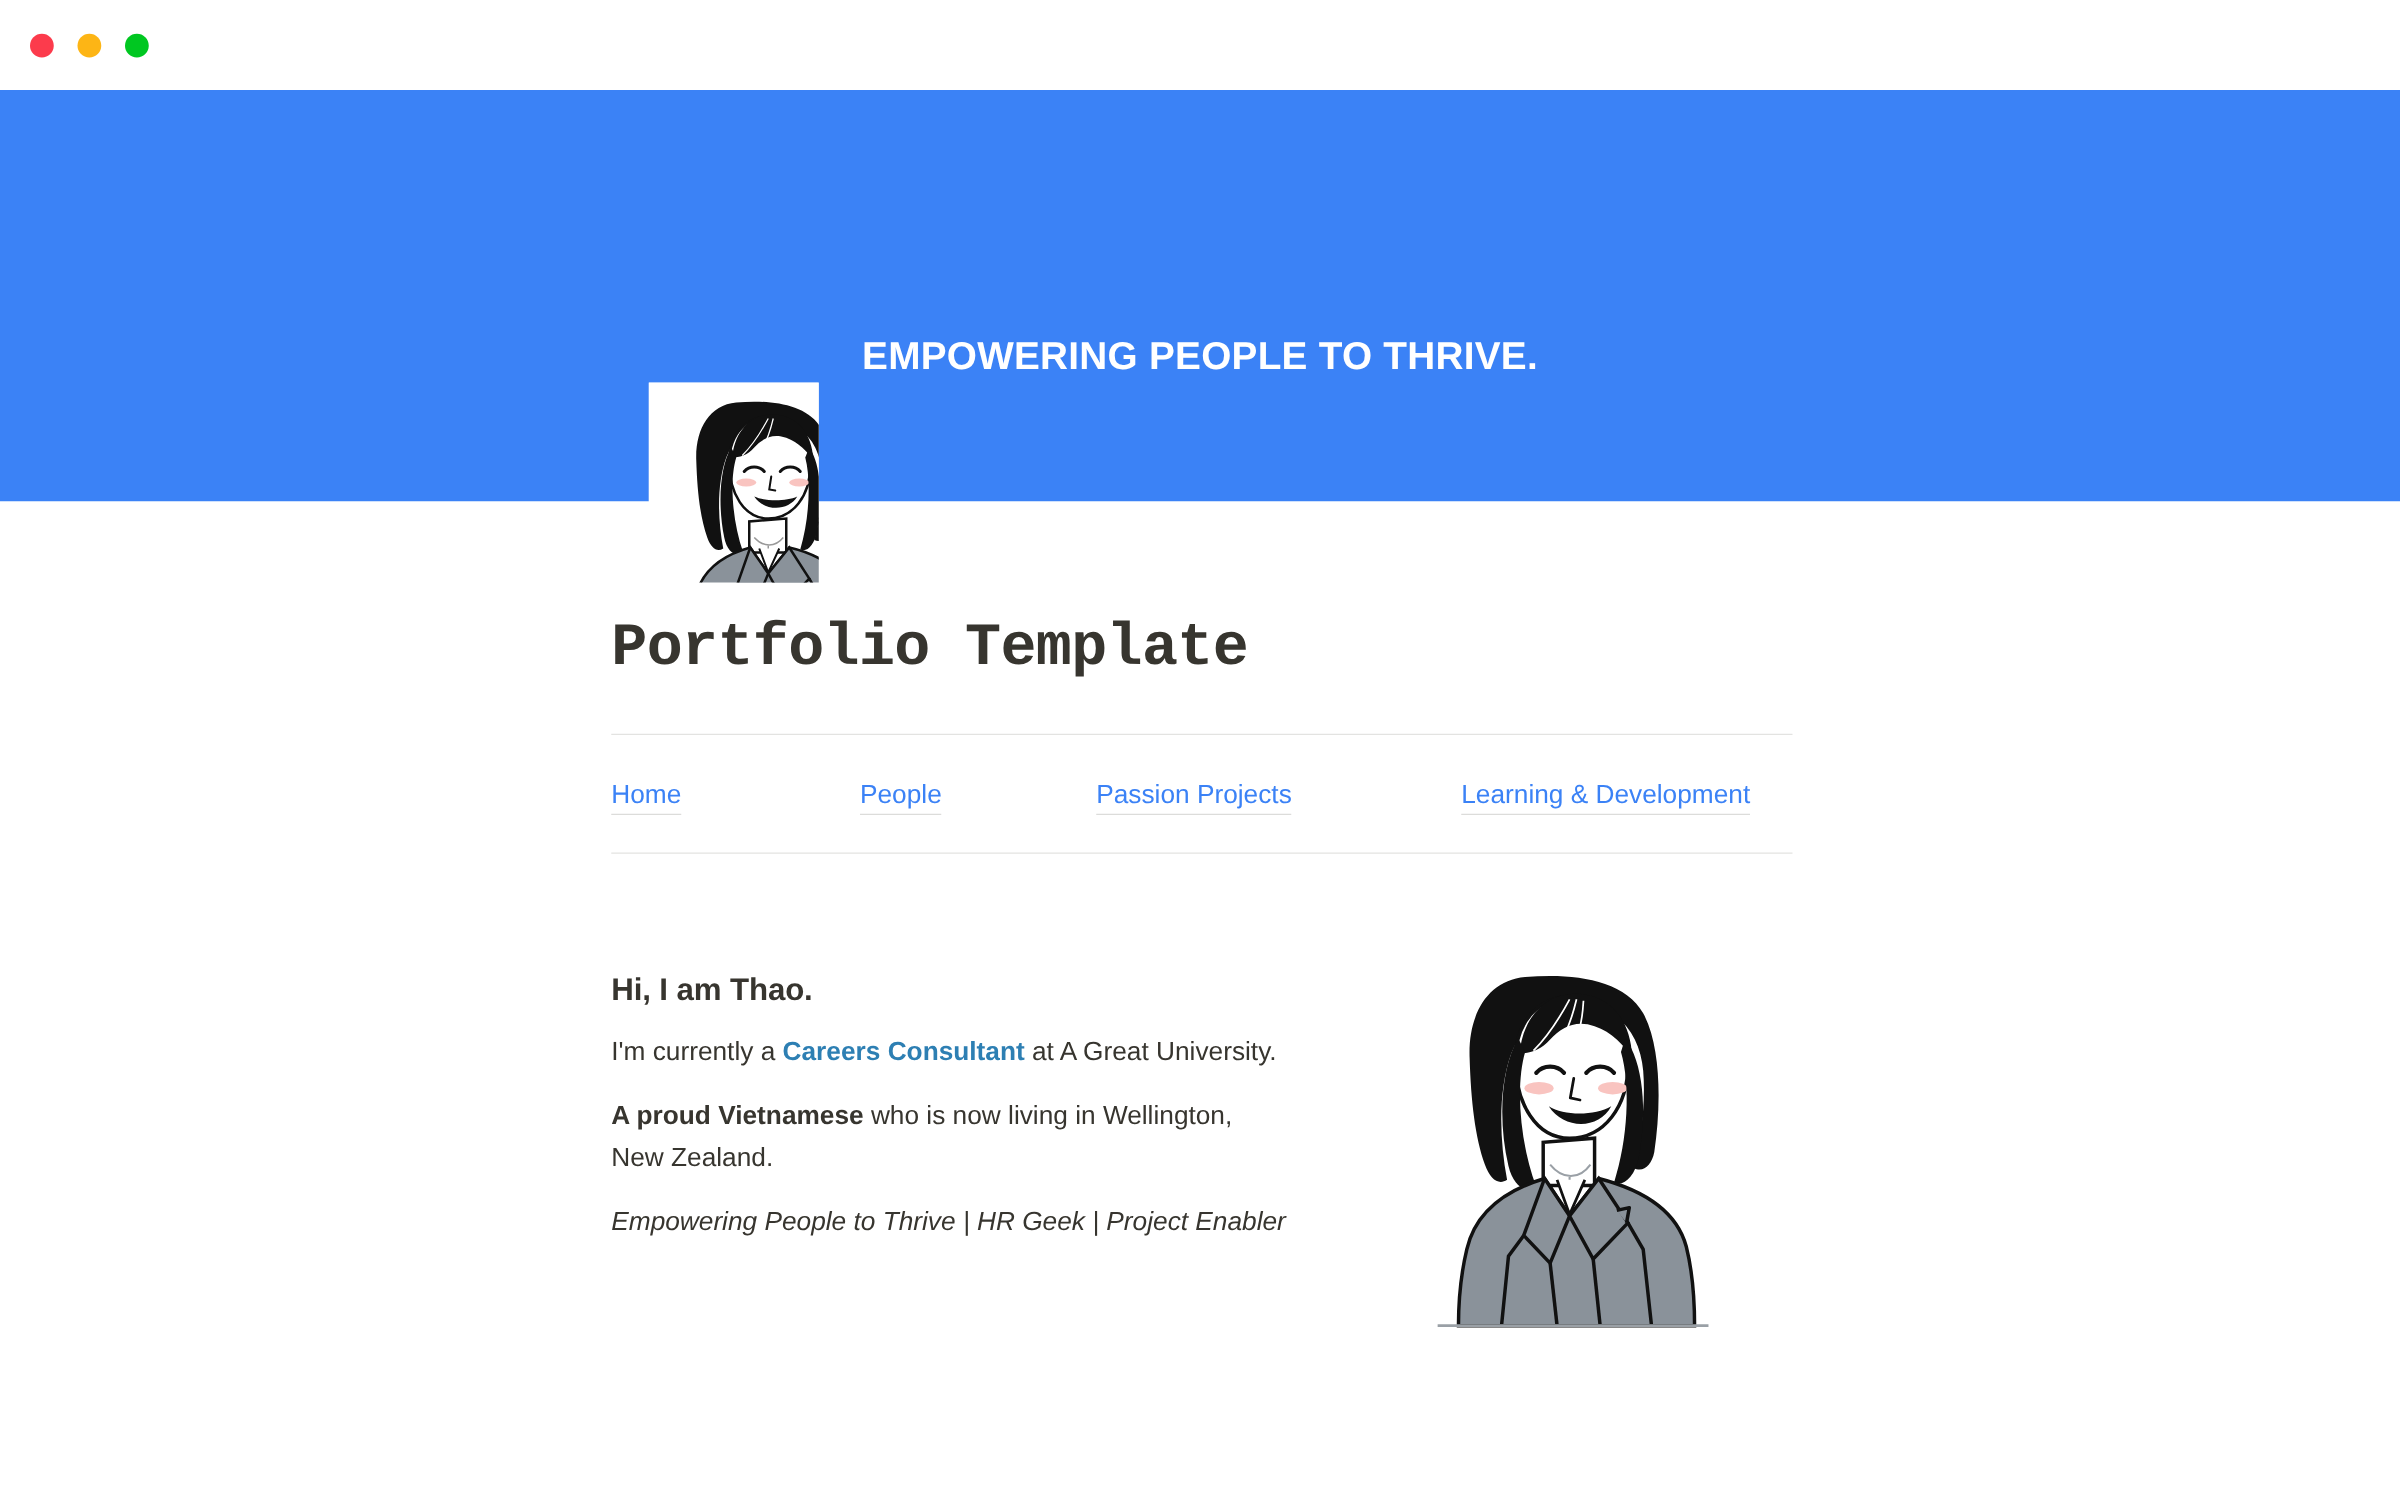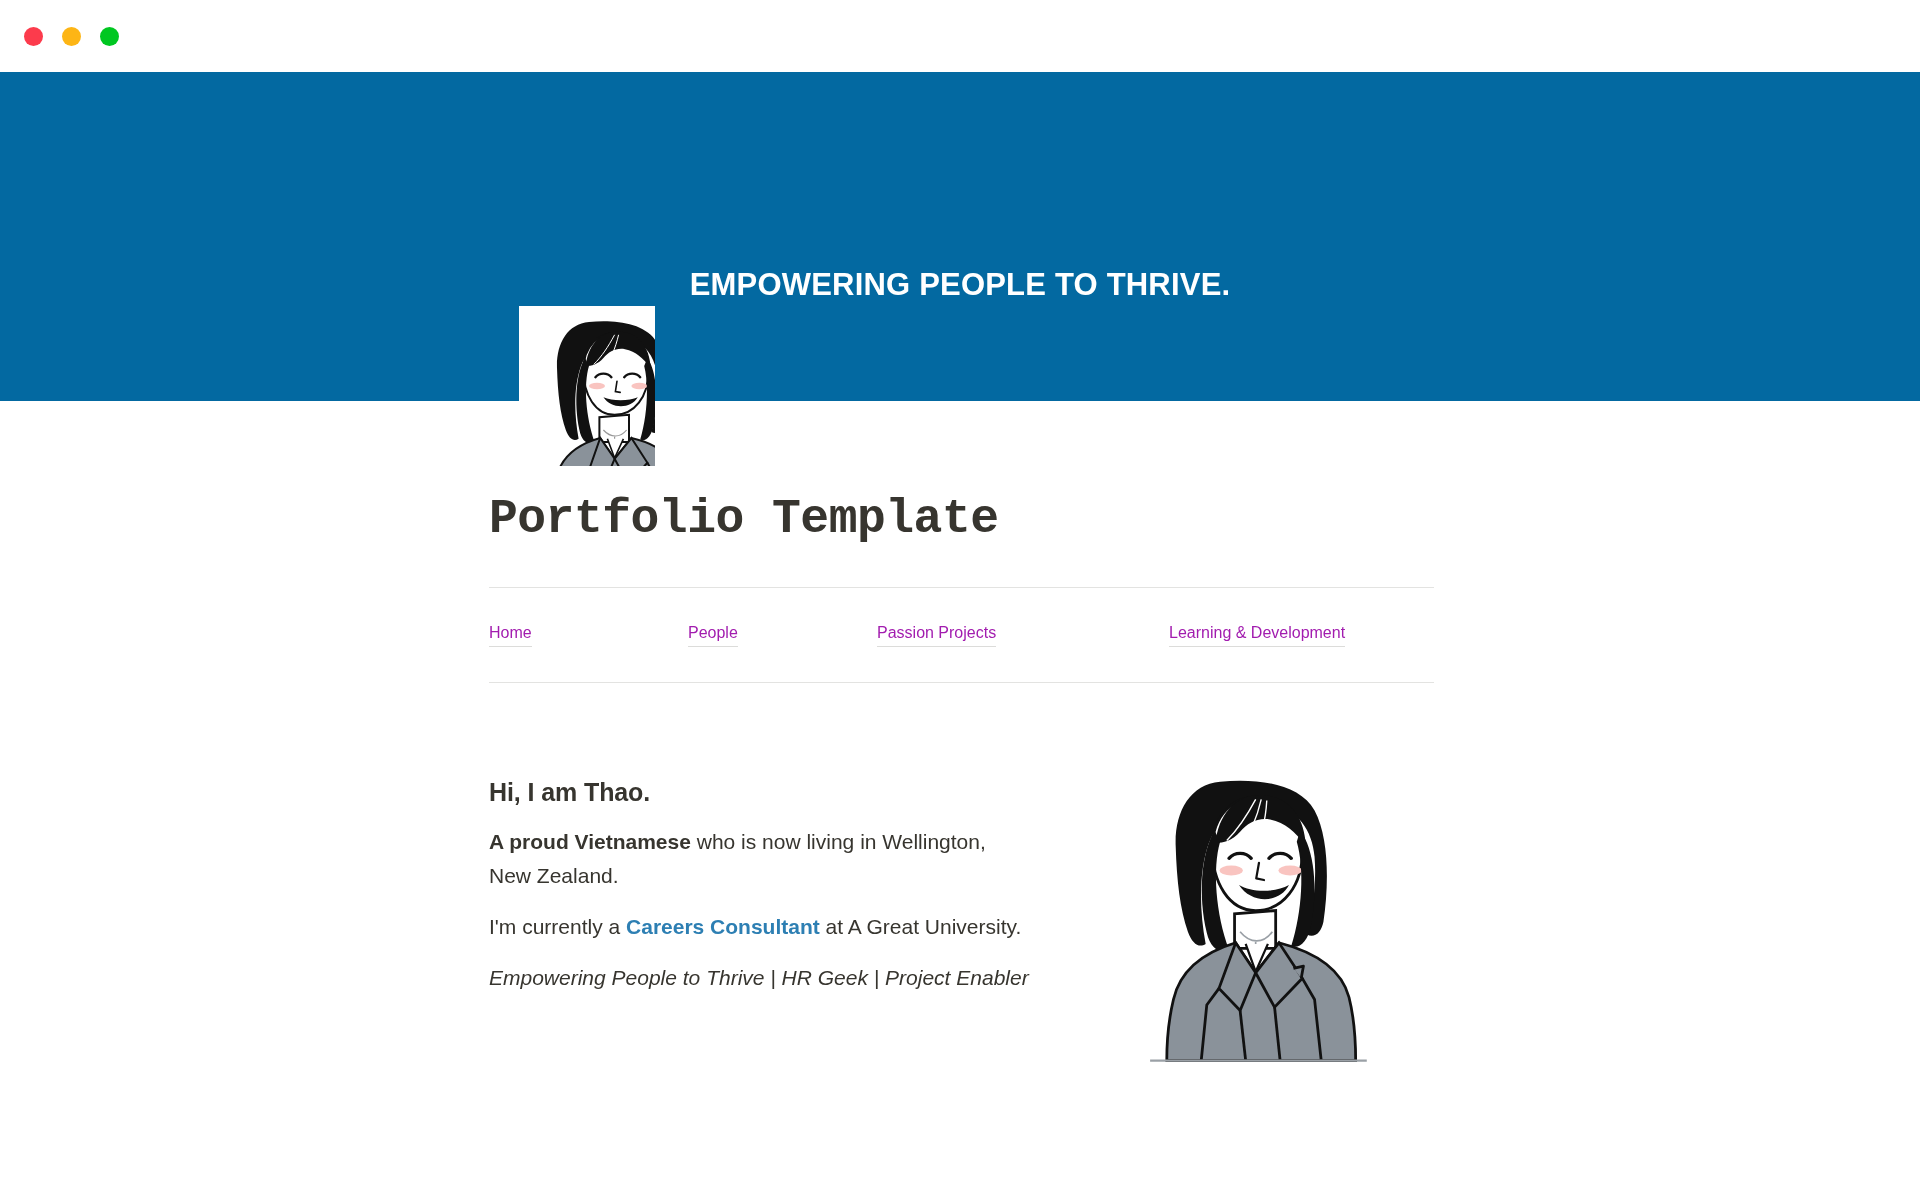--- a/index.html
+++ b/index.html
@@ -34,21 +34,21 @@
   .light.close   { background: #FC3B4C; }
   .light.min     { background: #FDB515; }
   .light.max     { background: #00C721; }
 
   
   .hero-band {
     position: absolute;
     top: 72px; left: 0;
     width: 1920px;
     height: 329px;
-    background: #0369a1;
+    background: #3b82f6;
   }
   .hero-tagline {
     position: absolute;
     top: 195px;
     left: 0;
     width: 1920px;
     text-align: center;
     color: #ffffff;
     font-size: 31px;
     font-weight: 700;
@@ -92,22 +92,22 @@
   .nav {
     position: absolute;
     top: 624px;
     left: 489px;
     width: 945px;
     height: 30px;
   }
   .nav-link {
     position: absolute;
     top: 0;
-    font-size: 16px;
-    color: #a21caf;
+    font-size: 21px;
+    color: #3b82f6;
     text-decoration: none;
     border-bottom: 1px solid #DCDCDA;
     padding-bottom: 4px;
     line-height: 1.1;
     cursor: pointer;
     white-space: nowrap;
     text-align: center;
   }
   .nav-link:nth-child(1) { left: 0px; }
   .nav-link:nth-child(2) { left: 199px; }
@@ -231,23 +231,23 @@
   <a class="nav-link">People</a>
   <a class="nav-link">Passion Projects</a>
   <a class="nav-link">Learning &amp; Development</a>
 </nav>
 
 <div class="rule bottom"></div>
 
 <section class="intro">
   <h2>Hi, I am Thao.</h2>
 
+  <p><span>I'm currently a </span><a class="link">Careers Consultant</a><span> at A Great University.</span></p>
+
   <p><span class="strong">A proud Vietnamese</span><span> who is now living in Wellington, New Zealand.</span></p>
-
-  <p><span>I'm currently a </span><a class="link">Careers Consultant</a><span> at A Great University.</span></p>
 
 
   <p class="tagline last">Empowering People to Thrive | HR Geek | Project Enabler</p>
 </section>
 
 <div class="hero-illustration">
   <svg width="262" height="300" viewBox="0 0 440 540" xmlns="http://www.w3.org/2000/svg">
 
     <path d="M150 30 C95 35 68 85 70 145 C72 210 78 260 92 300 C100 322 112 330 124 322 C112 258 112 190 130 140 C150 90 190 62 240 70 C290 78 316 118 320 165 C324 215 316 265 306 305 C320 312 332 302 336 282 C346 215 346 130 320 82 C292 32 215 24 150 30 Z" fill="#111111"></path>
 

